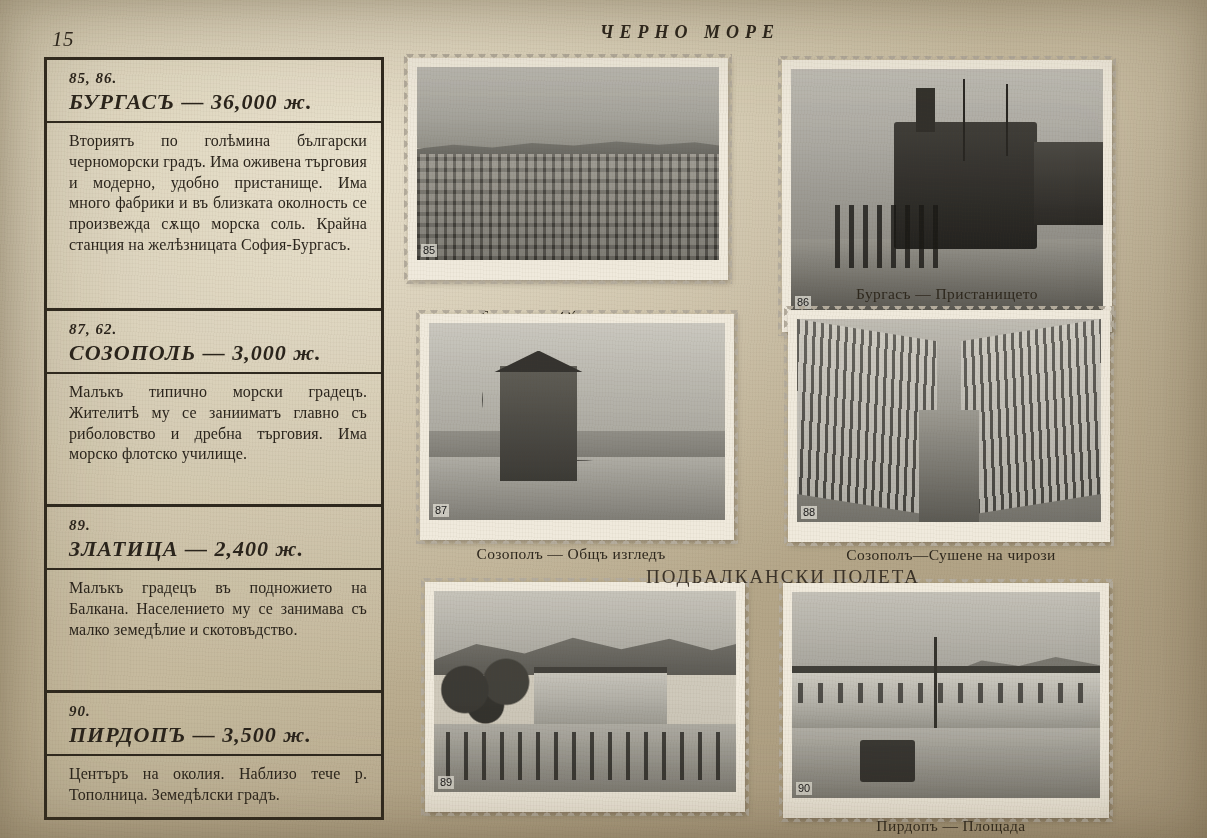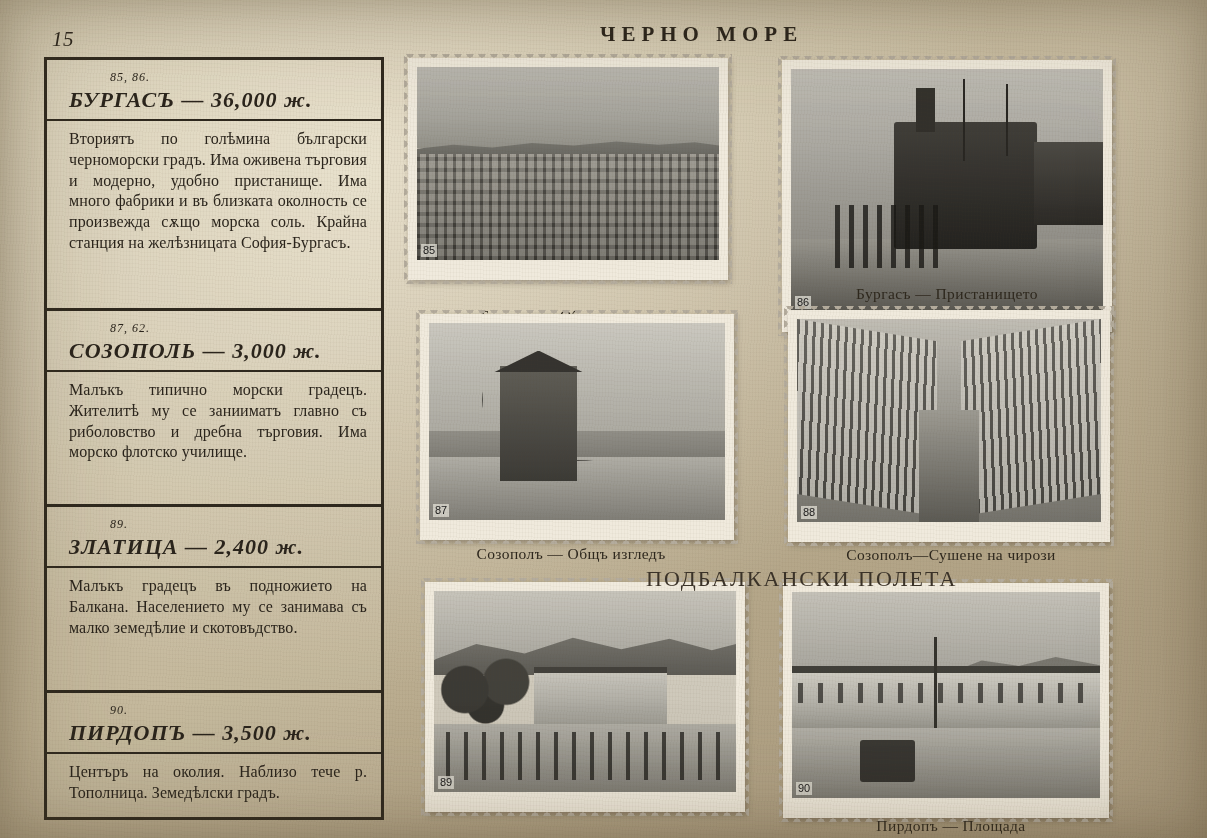--- a/index.html
+++ b/index.html
@@ -47,30 +47,31 @@
     top: 27px;
     font-size: 21px;
     font-style: italic;
     font-family: "Liberation Serif", serif;
     letter-spacing: .5px;
   }
   .page-title {
     position: absolute;
     left: 600px;
     top: 22px;
-    font-size: 21px;
+    font-size: 18px;
     font-weight: bold;
+    font-style: italic;
     letter-spacing: 6px;
     white-space: nowrap;
   }
   .section-title {
     position: absolute;
     left: 646px;
     top: 566px;
-    font-size: 22px;
+    font-size: 19px;
     letter-spacing: 2px;
     white-space: nowrap;
     color: #3a3228;
   }
 
   
   .text-column {
     position: absolute;
     left: 44px;
     top: 57px;
@@ -80,26 +81,25 @@
     box-sizing: border-box;
     background: rgba(255,252,240,0.10);
   }
   .entry {
     padding: 10px 14px 10px 22px;
     box-sizing: border-box;
     position: relative;
   }
   .entry + .entry { border-top: 3px solid #2e281e; }
   .entry-num {
-    font-size: 12px;
+    font-size: 15px;
     font-style: italic;
-    font-weight: normal;
+    font-weight: bold;
     letter-spacing: 1px;
     margin-bottom: 2px;
-    margin-left: 41px;
   }
   .entry-head {
     font-size: 22px;
     font-weight: bold;
     font-style: italic;
     letter-spacing: 1px;
     margin-bottom: 6px;
     white-space: nowrap;
   }
   .entry-rule {

